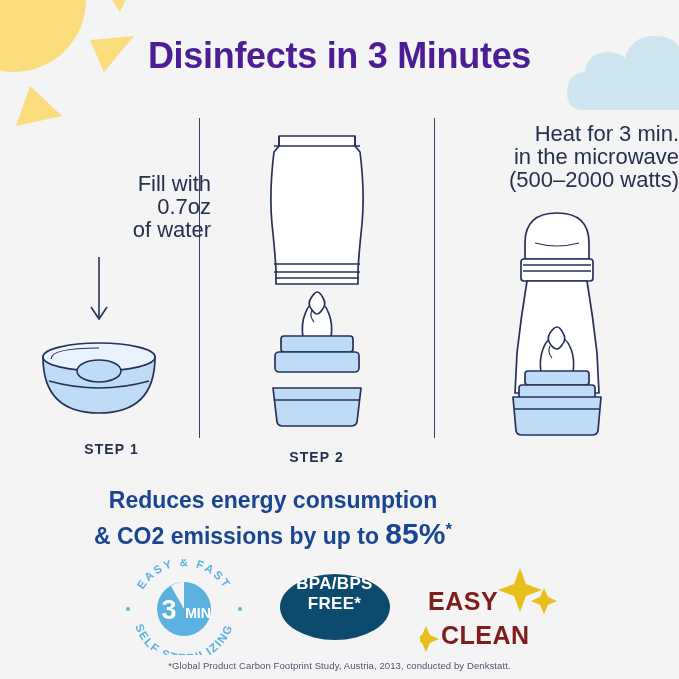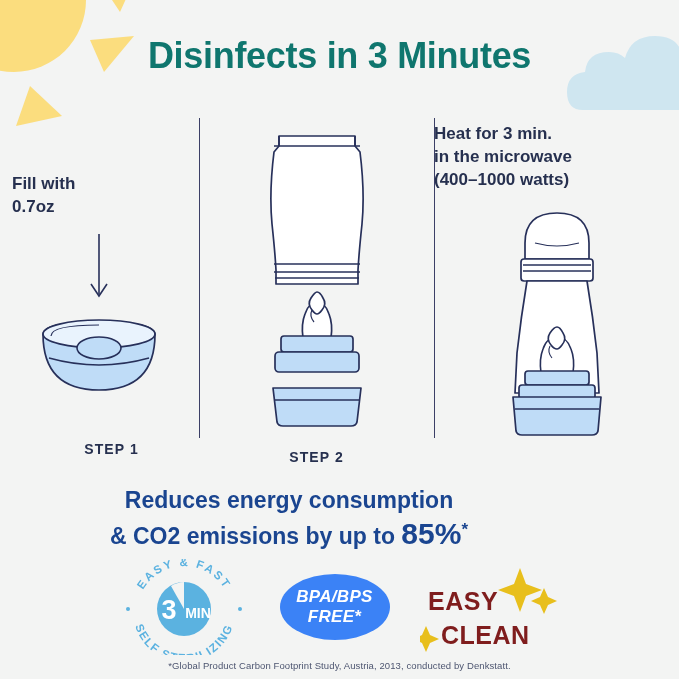--- a/index.html
+++ b/index.html
@@ -14,80 +14,79 @@
 
   
   .sun-wrap{position:absolute;left:-56px;top:-60px;width:200px;height:200px;pointer-events:none;}
   .cloud-wrap{position:absolute;right:-6px;top:24px;width:120px;height:100px;pointer-events:none;}
 
   
   .title{
     position:absolute;top:35px;left:0;width:679px;
     text-align:center;
     font-size:36px;font-weight:bold;letter-spacing:-0.3px;
-    color:#0f766e;
+    color:#4c1d95;
   }
 
   
   .divider{position:absolute;width:1px;background:#3b3f66;top:118px;height:320px;}
   .divider.d1{left:199px;}
   .divider.d2{left:434px;}
 
   
   .step{position:absolute;top:112px;}
   .step.s1{left:12px;width:199px;}
   .step.s2{left:199px;width:235px;}
   .step.s3{left:434px;width:245px;}
 
   .step-caption{
-    text-align:left;color:#26304f;
-    font-size:17px;line-height:23px;font-weight:bold;
+    text-align:right;color:#26304f;
+    font-size:22px;line-height:23px;font-weight:normal;
   }
   .step.s1 .step-caption{padding-top:60px;}
   .step.s3 .step-caption{padding-top:10px;}
 
   .art{display:flex;justify-content:center;align-items:flex-start;}
   .step.s1 .art{margin-top:8px;}
   .step.s2 .art{margin-top:0px;}
   .step.s3 .art{margin-top:6px;}
 
   .step-label{
     position:absolute;top:328px;width:100%;
     text-align:center;font-size:14px;font-weight:bold;
     letter-spacing:1.1px;color:#26304f;
   }
   .step.s1 .step-label{top:329px;}
   .step.s2 .step-label{top:329px;margin-top:8px;}
   .step.s3 .step-label{top:329px;}
 
   
   .claim{
-    position:absolute;top:485px;left:16px;width:546px;text-align:center;
+    position:absolute;top:485px;left:0;width:546px;text-align:center;
     color:#1a4590;font-size:23px;line-height:30px;font-weight:bold;
   }
   .claim .big{font-size:30px;}
   .claim .sup{font-size:17px;vertical-align:super;}
 
   
   .badges{
     position:absolute;top:562px;left:0;width:679px;height:90px;
     display:flex;justify-content:center;align-items:center;gap:28px;
   }
   .badge{position:relative;display:flex;align-items:center;justify-content:center;}
   .badge-3min{width:130px;height:96px;}
   .badge-bpa{width:115px;height:76px;}
   .badge-clean{width:140px;height:90px;}
 
   .bpa-ellipse{
     width:110px;height:66px;border-radius:50%;
-    background:#3b82f6;
-    display:flex;flex-direction:column;align-items:center;justify-content:center;
+    background:#0c4a6e;
+    display:flex;flex-direction:column;align-items:center;
     color:#ffffff;font-weight:bold;font-size:17px;line-height:20px;
     letter-spacing:0.3px;
-    font-style:italic;
   }
 
   .clean-text{
     position:absolute;left:8px;top:26px;
     color:#7f1d1d;font-weight:bold;line-height:26px;letter-spacing:0.5px;
   }
   .clean-text .l1{font-size:25px;display:block;}
   .clean-text .l2{font-size:25px;display:block;padding-left:13px;margin-top:8px;}
 
   
@@ -120,20 +119,21 @@
 
   <div class="title">Disinfects in 3 Minutes</div>
 
   <div class="divider d1"></div>
   <div class="divider d2"></div>
 
   <div class="step s1">
     <div class="step-caption">
       <div>Fill with</div>
       <div>0.7oz</div>
+      <div>of water</div>
     </div>
     <div class="art">
       <svg width="170" height="170" viewBox="0 0 170 170">
 
         <g stroke="#27305a" stroke-width="1.6" fill="none">
           <line x1="72" y1="8" x2="72" y2="68"></line>
           <polyline points="64,58 72,70 80,58"></polyline>
         </g>
 
         <g stroke="#27305a" stroke-width="1.7" fill="#bfdcf7" stroke-linejoin="round">
@@ -185,21 +185,21 @@
         </g>
       </svg>
     </div>
     <div class="step-label">STEP 2</div>
   </div>
 
   <div class="step s3">
     <div class="step-caption">
       <div>Heat for 3 min.</div>
       <div>in the microwave</div>
-      <div>(400–1000 watts)</div>
+      <div>(500–2000 watts)</div>
     </div>
     <div class="art">
       <svg width="200" height="250" viewBox="0 0 200 250">
         <g stroke="#27305a" stroke-width="1.7" fill="#ffffff" stroke-linejoin="round">
 
           <path d="M68 62 L68 46 Q68 16 100 16 Q132 16 132 46 L132 62 Z"></path>
           <path d="M78 46 Q100 52 122 46" fill="none" stroke-width="1.2"></path>
 
           <rect x="64" y="62" width="72" height="22" rx="3"></rect>
           <line x1="66" y1="68" x2="134" y2="68"></line>

